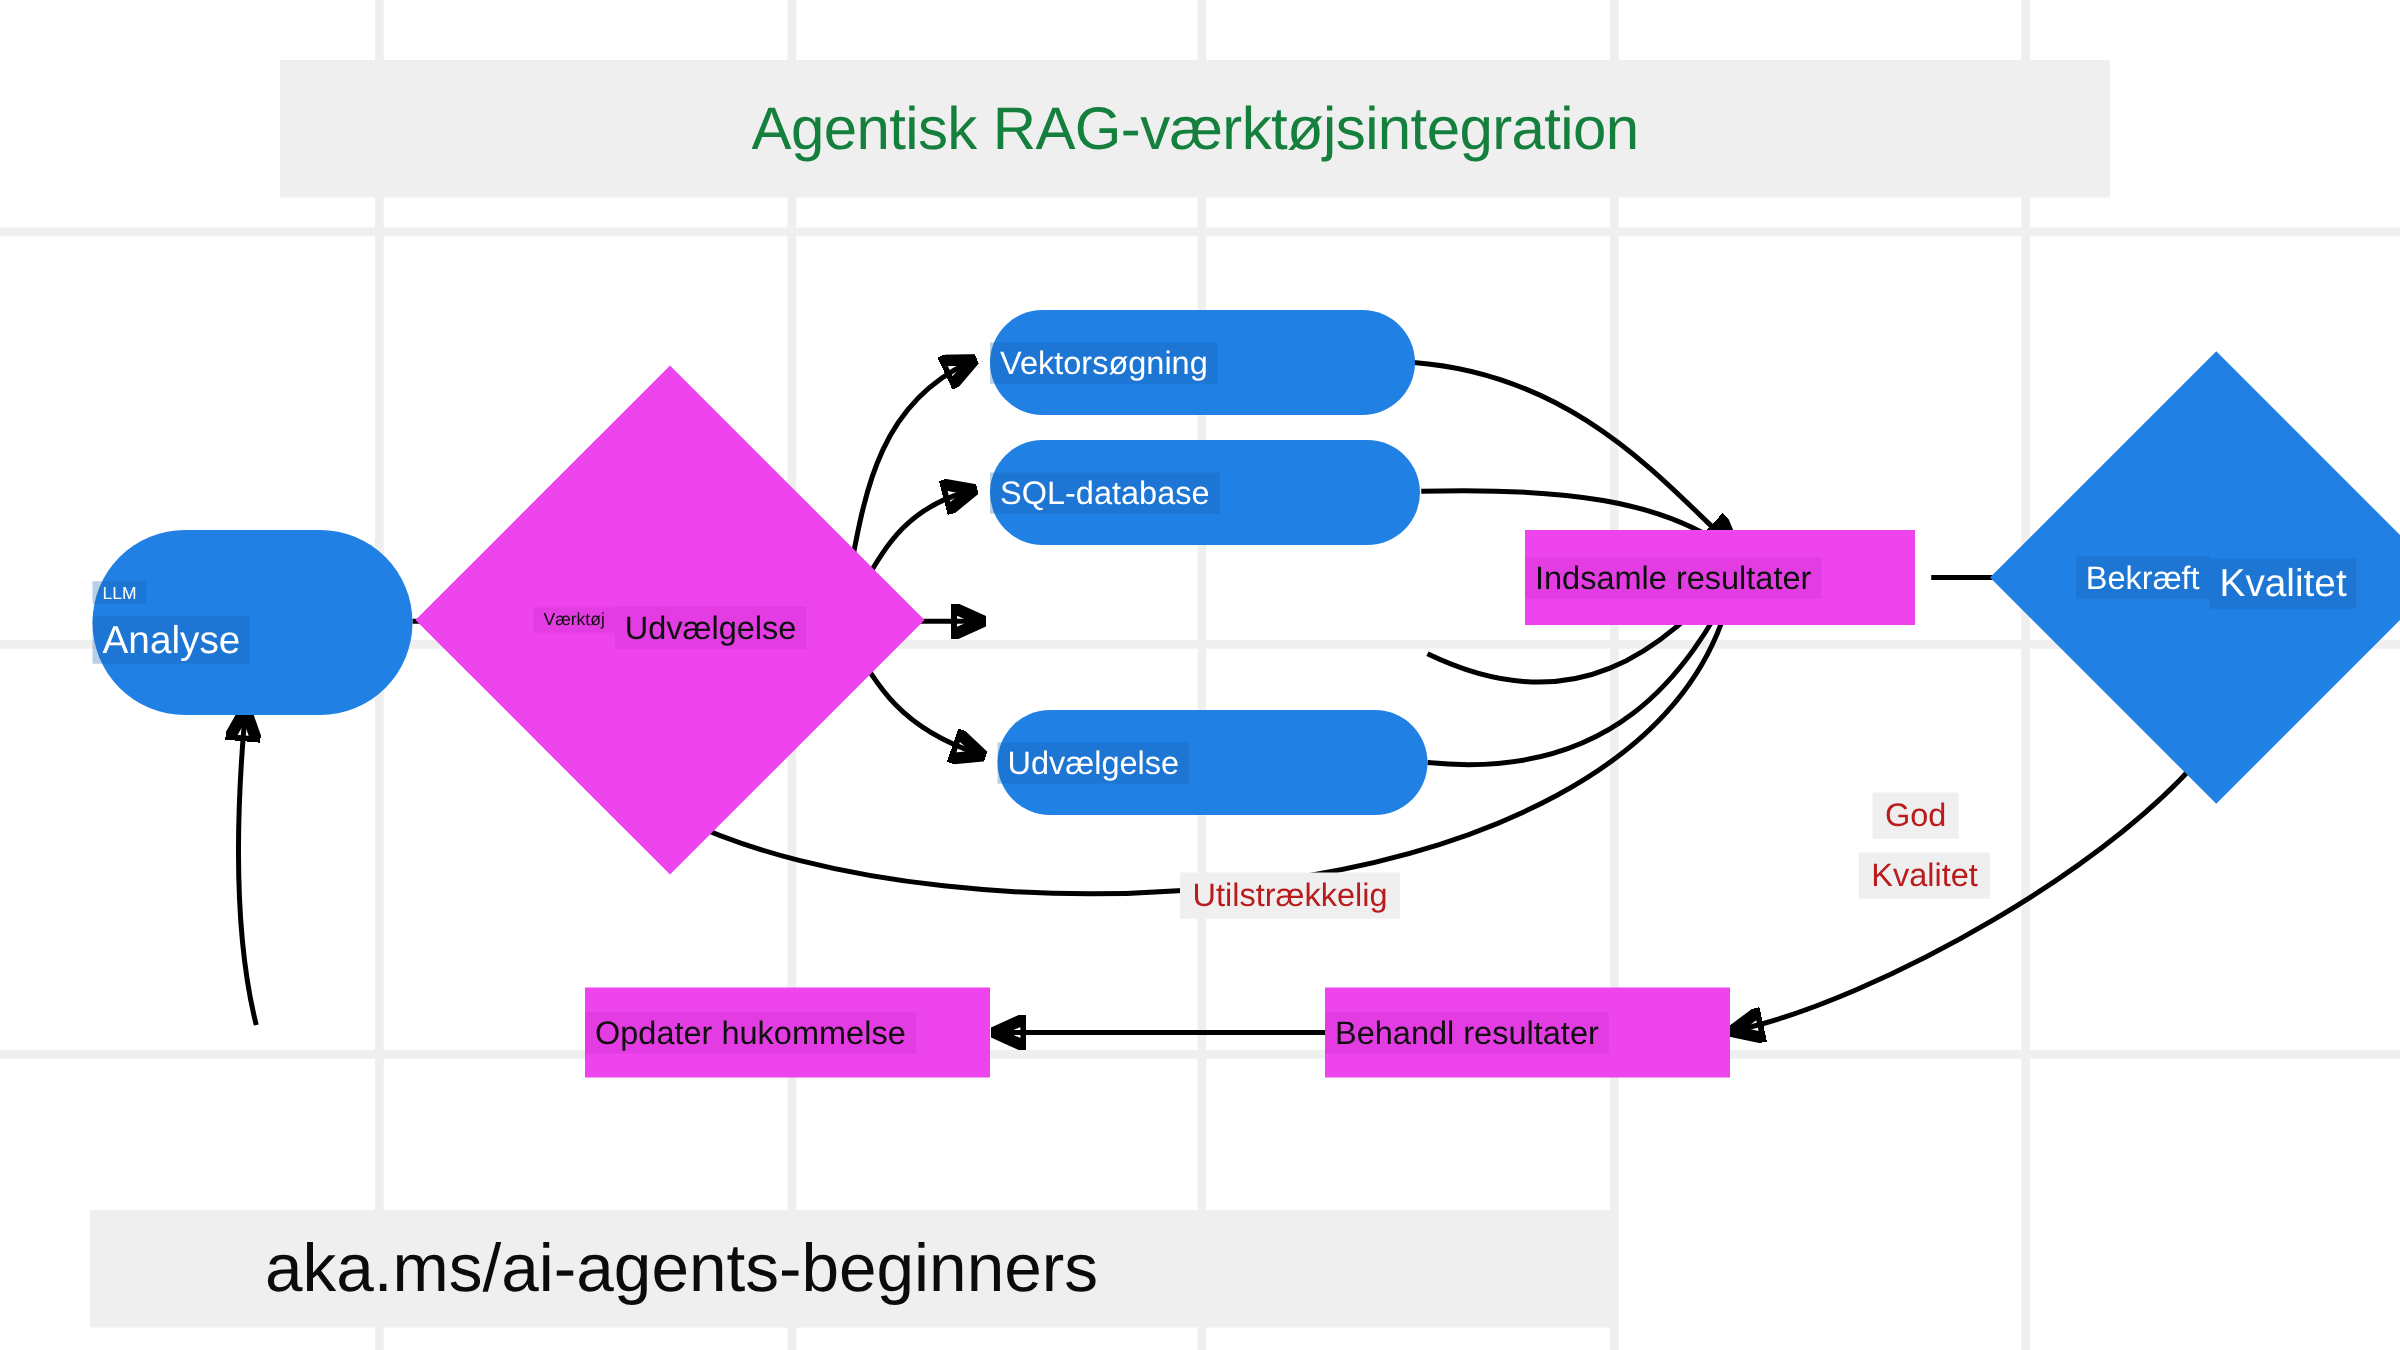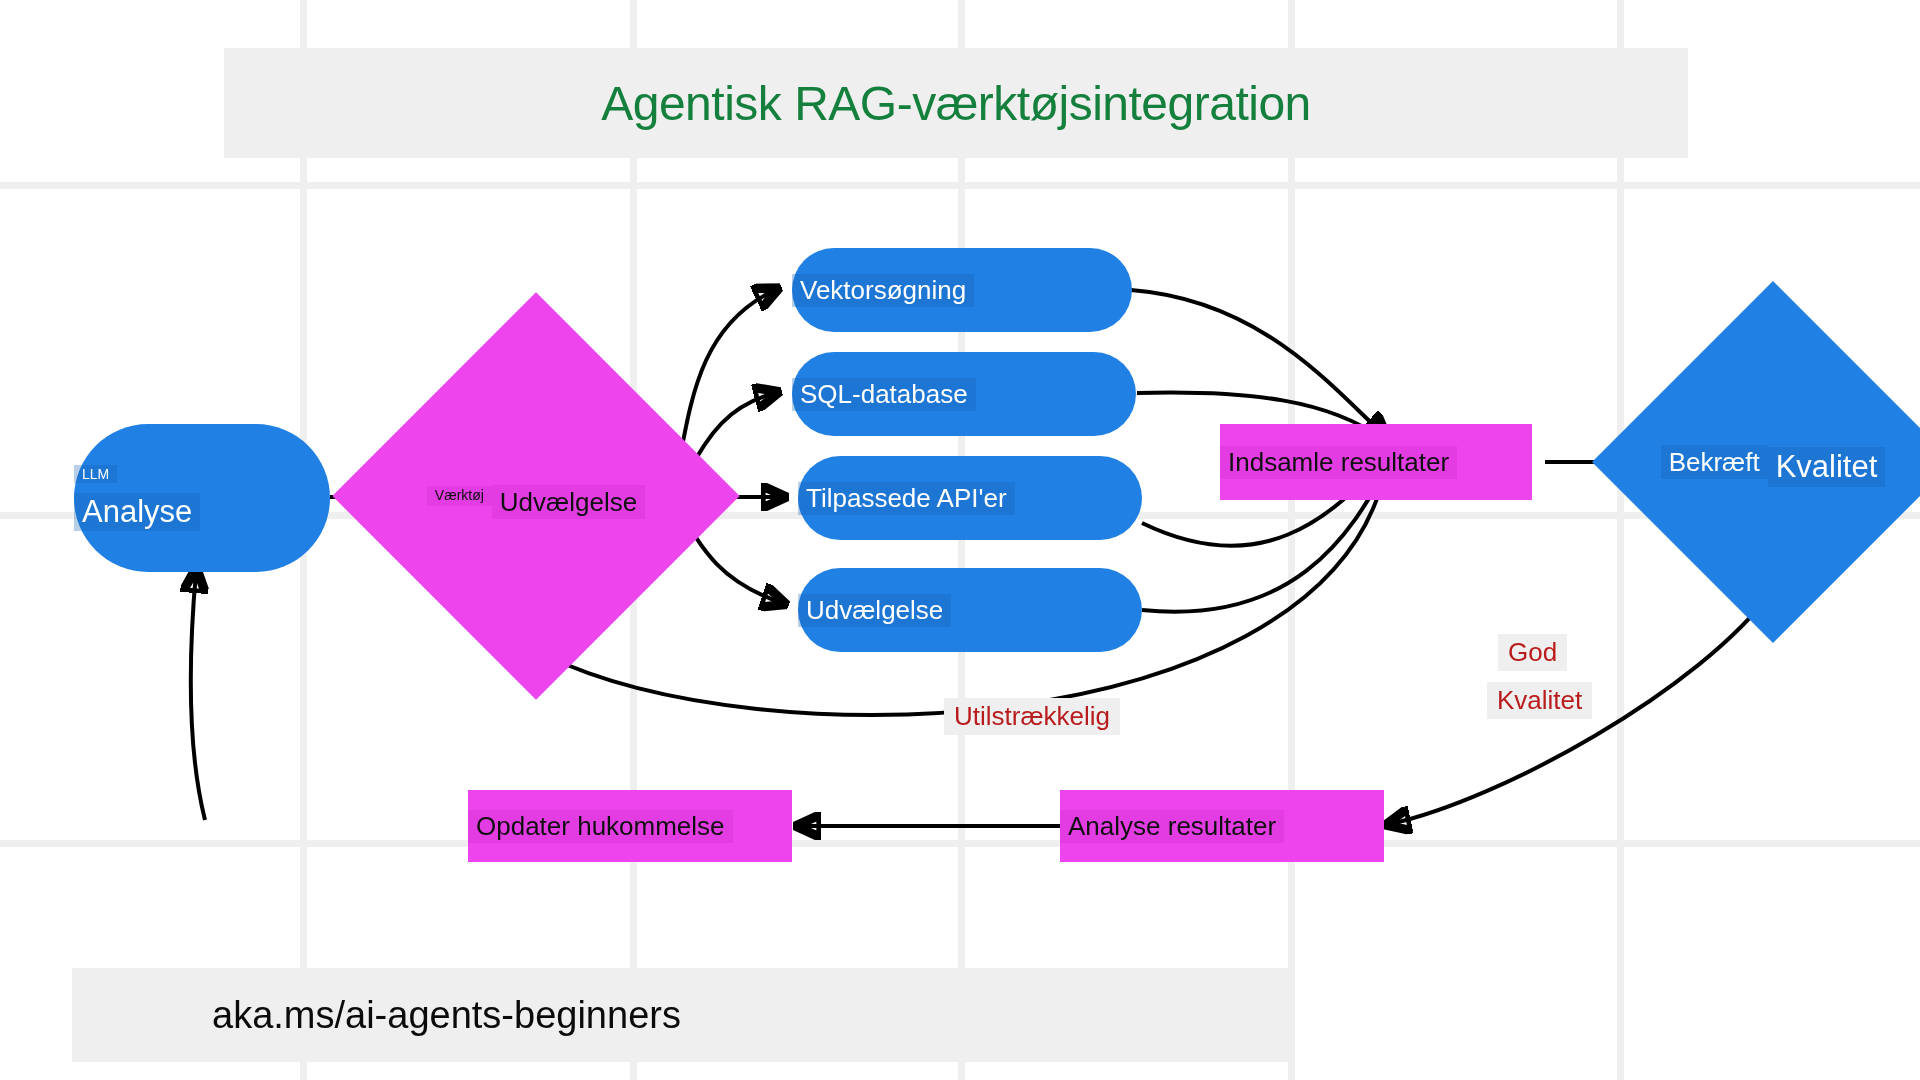--- a/index.html
+++ b/index.html
@@ -107,21 +107,21 @@
     white-space: nowrap;
   }
   #footer-banner {
     left: 72px; top: 968px;
     width: 1220px; height: 94px;
     justify-content: flex-start;
     padding-left: 140px;
     box-sizing: border-box;
   }
   #footer-text {
-    font-size: 38px;
+    font-size: 54px;
     color: #0b0b0b;
     white-space: nowrap;
   }
 
   
   .edge-label {
     position: absolute;
     font-size: 26px;
     color: #b91c1c;
     background: #efefef;
@@ -191,42 +191,39 @@
   </div>
 
   <div class="node pill" style="left:792px; top:248px; width:340px; height:84px;">
     <span class="lbl-md t-white hl-blue">Vektorsøgning</span>
   </div>
 
   <div class="node pill" style="left:792px; top:352px; width:344px; height:84px;">
     <span class="lbl-md t-white hl-blue">SQL-database</span>
   </div>
 
-  <div class="node pill" style="left:798px; top:456px; width:344px; height:84px;">
-    <span class="lbl-md t-white hl-blue">Tilpassede API'er</span>
-  </div>
 
   <div class="node pill" style="left:798px; top:568px; width:344px; height:84px;">
     <span class="lbl-md t-white hl-blue">Udvælgelse</span>
   </div>
 
   <div class="node rect" style="left:1220px; top:424px; width:312px; height:76px;">
     <span class="lbl-md t-dark hl-mag">Indsamle resultater</span>
   </div>
 
   <div class="diamond-wrap" style="left:1645px; top:334px; width:256px; height:256px;">
     <div class="diamond-shape blue"></div>
     <div class="diamond-label">
       <span class="lbl-md t-white hl-blue">Bekræft</span>
       <span class="lbl-lg t-white hl-blue" style="margin-top:10px;">Kvalitet</span>
     </div>
   </div>
 
   <div class="node rect" style="left:1060px; top:790px; width:324px; height:72px;">
-    <span class="lbl-md t-dark hl-mag">Analyse resultater</span>
+    <span class="lbl-md t-dark hl-mag">Behandl resultater</span>
   </div>
 
   <div class="node rect" style="left:468px; top:790px; width:324px; height:72px;">
     <span class="lbl-md t-dark hl-mag">Opdater hukommelse</span>
   </div>
 
   <div class="edge-label" style="left:944px; top:698px;">Utilstrækkelig</div>
 
   <div class="edge-label" style="left:1498px; top:634px;">God</div>
 

